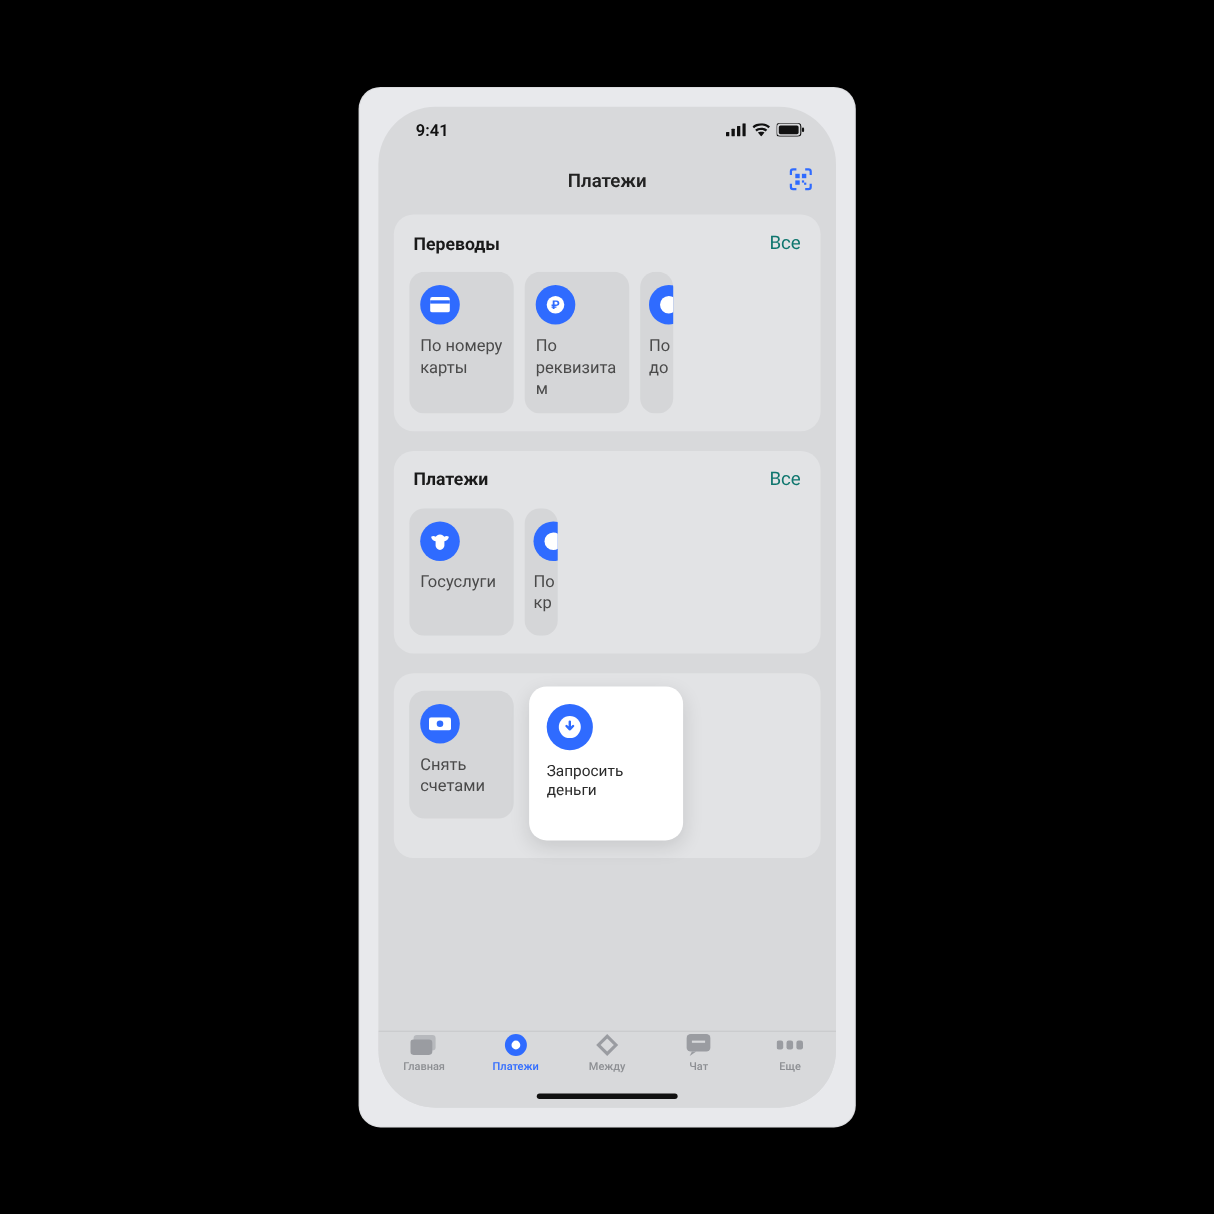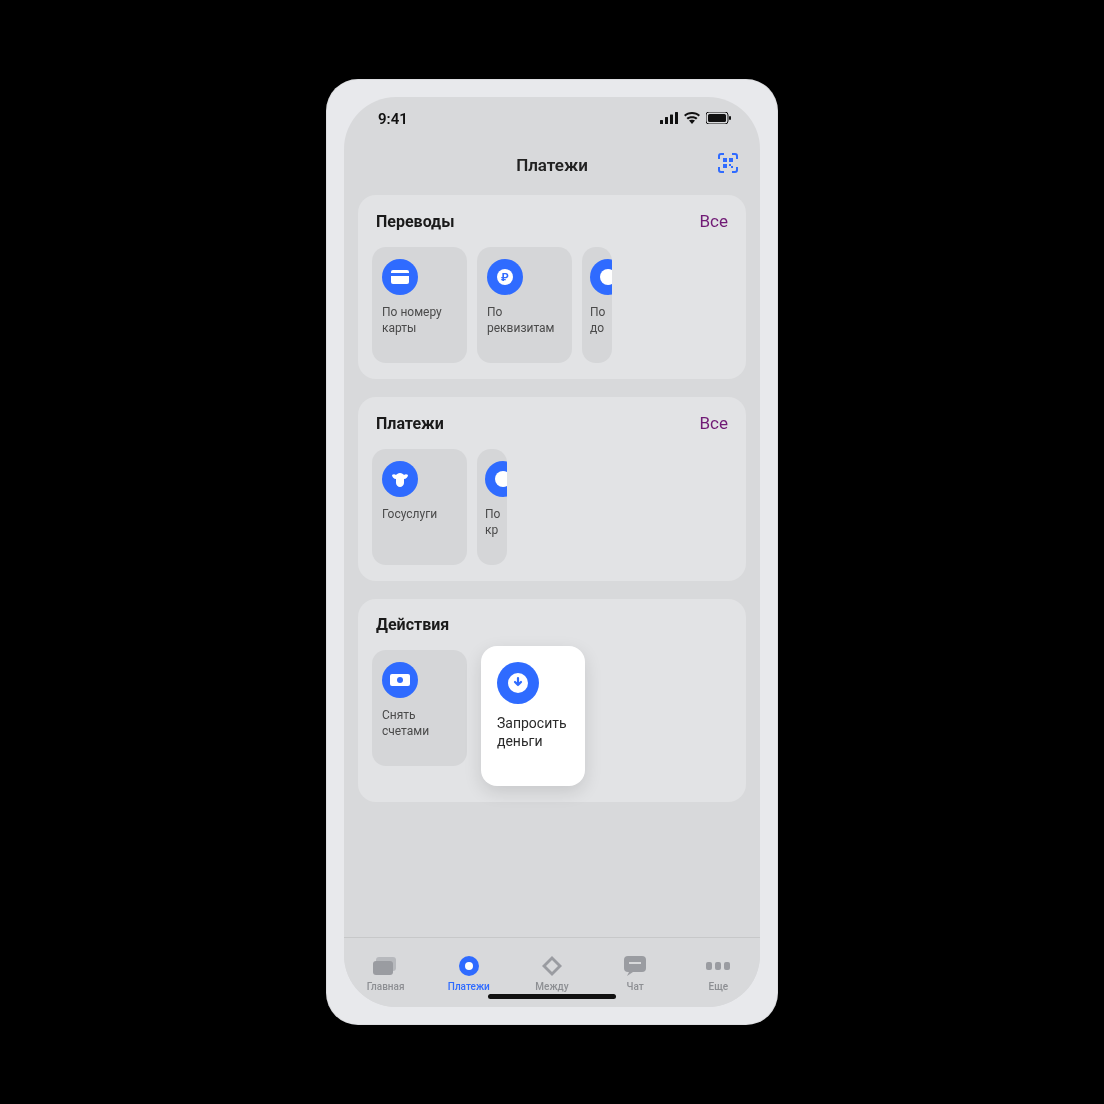--- a/index.html
+++ b/index.html
@@ -9,21 +9,21 @@
     background: #000;
     display: flex;
     align-items: center;
     justify-content: center;
     font-family: -apple-system, BlinkMacSystemFont, "Segoe UI", Roboto, Helvetica, Arial, sans-serif;
   }
   .phone-frame {
     width: 452px;
     height: 946px;
     background: #e8e9ec;
-    border-radius: 32px;
+    border-radius: 20px;
     padding: 18px;
     box-shadow: 0 20px 40px rgba(0,0,0,0.35), inset 0 0 0 1px rgba(0,0,0,0.05);
   }
   .screen {
     width: 100%;
     height: 100%;
     background: #d8d9db;
     border-radius: 52px;
     overflow: hidden;
     position: relative;
@@ -78,21 +78,21 @@
     margin-bottom: 16px;
     padding: 0 4px;
   }
   .card-title {
     font-size: 16px;
     font-weight: 700;
     color: #1a1a1a;
   }
   .card-all {
     font-size: 17px;
-    color: #701a75;
+    color: #0f766e;
     font-weight: 400;
   }
   .tiles {
     display: flex;
     gap: 10px;
     overflow: hidden;
   }
   .tile {
     flex: 0 0 auto;
     width: 95px;
@@ -111,49 +111,49 @@
     width: 36px;
     height: 36px;
     border-radius: 50%;
     background: #2f6bff;
     display: flex;
     align-items: center;
     justify-content: center;
     margin-bottom: 10px;
   }
   .tile-label {
-    font-size: 12px;
+    font-size: 15px;
     color: #4a4a4a;
     line-height: 1.3;
     word-wrap: break-word;
   }
   .tile.highlight {
     background: #fff;
     border-radius: 16px;
-    width: 104px;
+    width: 140px;
     min-height: 140px;
     padding: 16px;
     box-shadow: 0 6px 18px rgba(0,0,0,0.12);
     position: relative;
     margin-top: -4px;
   }
   .tile.highlight .tile-icon { width: 42px; height: 42px; }
   .tile.highlight .tile-label { font-size: 14px; color: #2a2a2a; }
   .actions-row {
     display: flex;
     gap: 14px;
     align-items: flex-start;
   }
   .tab-bar {
     height: 70px;
     border-top: 1px solid rgba(0,0,0,0.08);
     display: flex;
     justify-content: space-around;
     align-items: flex-start;
-    padding-top: 16px;
+    padding-top: 0;
     background: #d8d9db;
   }
   .tab-item {
     display: flex;
     flex-direction: column;
     align-items: center;
     gap: 3px;
     width: 72px;
     color: #8d8f93;
   }
@@ -277,23 +277,20 @@
               <svg width="18" height="18" viewBox="0 0 18 18">
                   <circle cx="9" cy="9" r="8" class="glyph"></circle>
                 </svg>
             </div>
             <div class="tile-label">По кр</div>
           </div>
         </div>
       </div>
 
       <div class="card">
-        <div class="card-header">
-          <span class="card-title">Действия</span>
-        </div>
         <div class="actions-row">
           <div class="tile">
             <div class="tile-icon">
               <svg width="20" height="12" viewBox="0 0 20 12">
                   <rect x="0" y="0" width="20" height="12" rx="2" class="glyph"></rect>
                   <circle cx="10" cy="6" r="3" fill="#2f6bff"></circle>
                 </svg>
             </div>
             <div class="tile-label">Снять счетами</div>
           </div>

